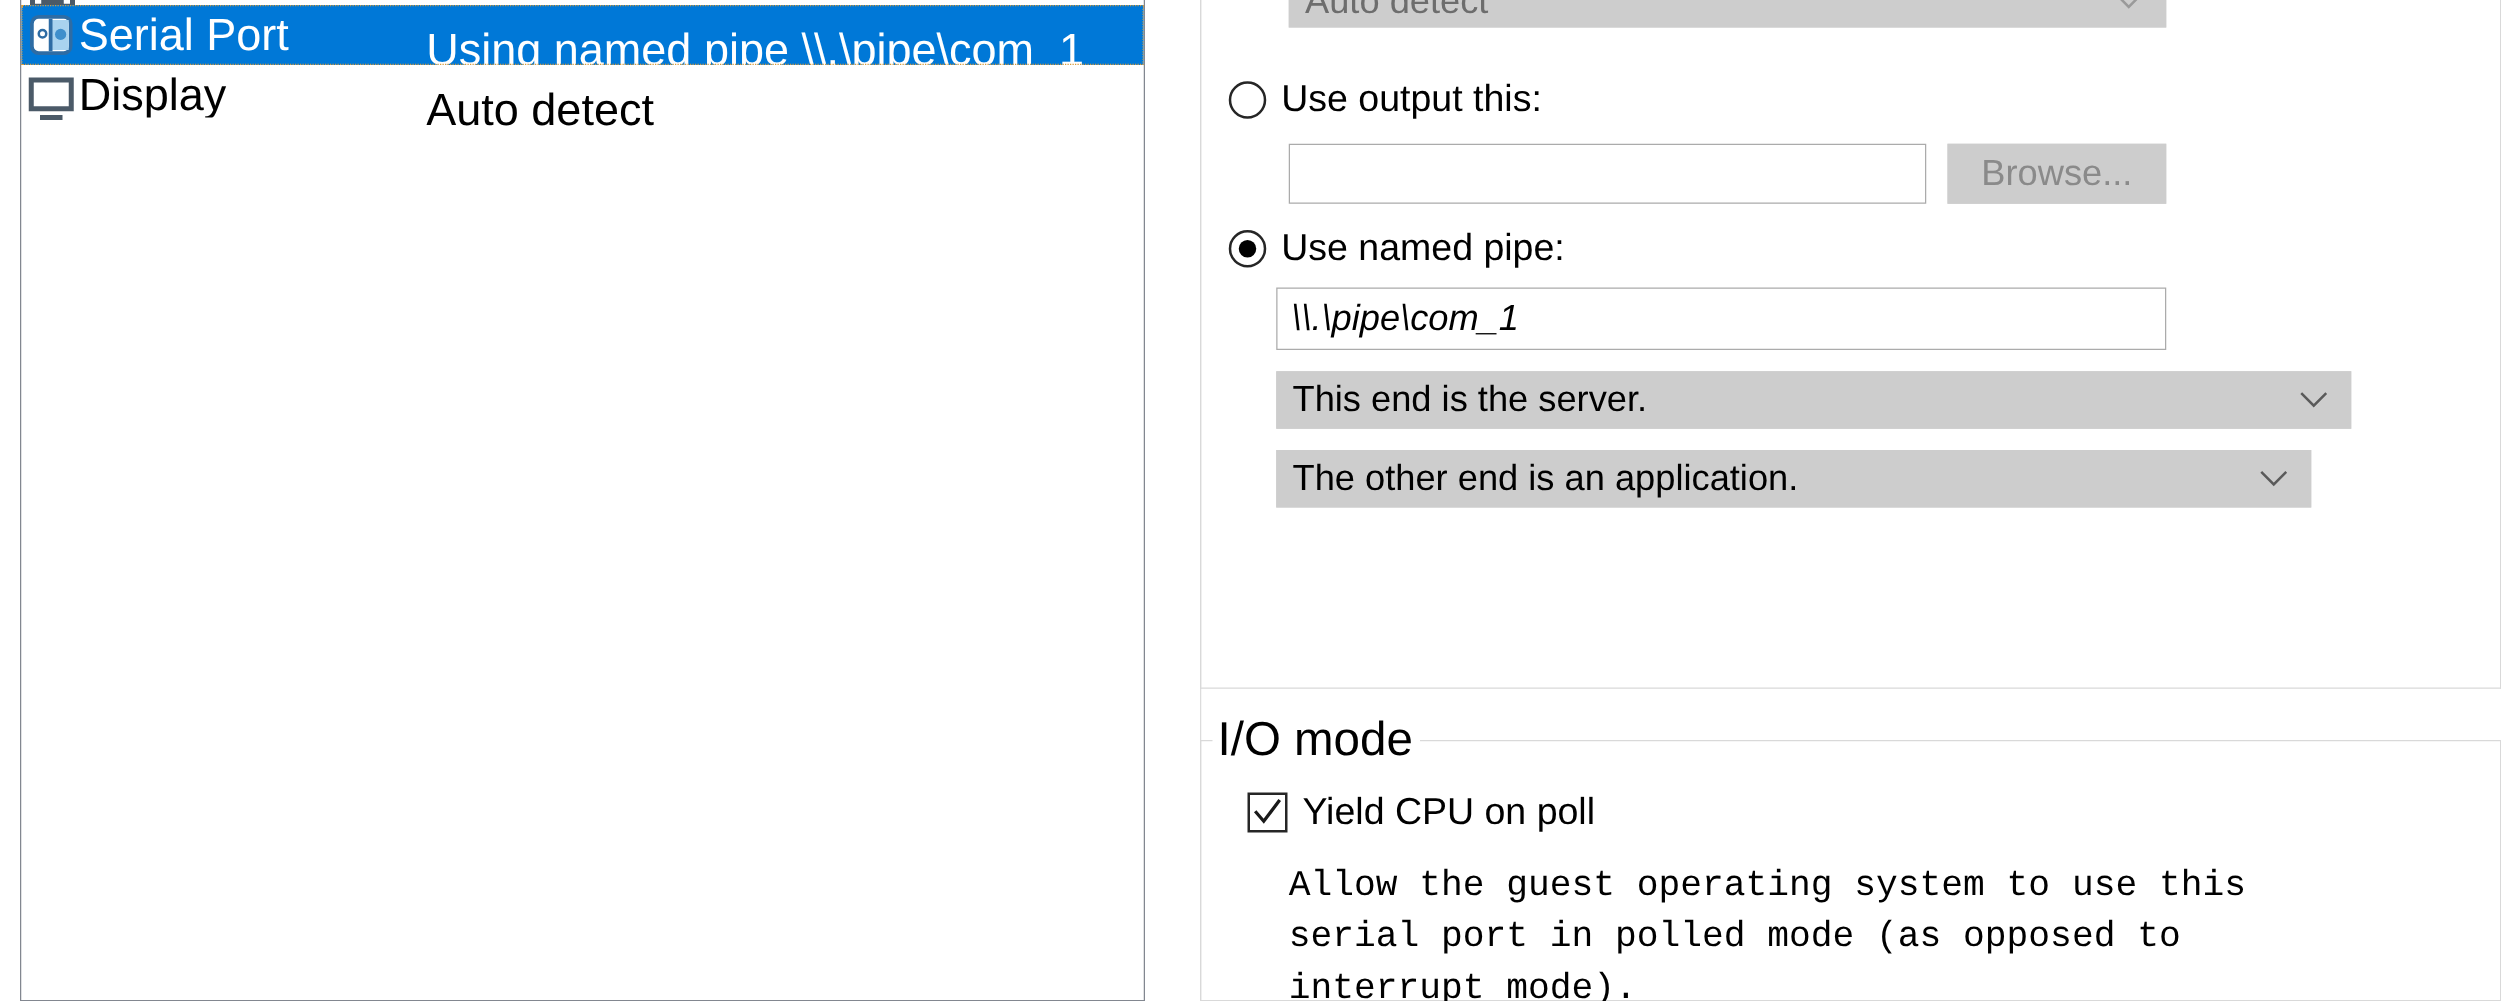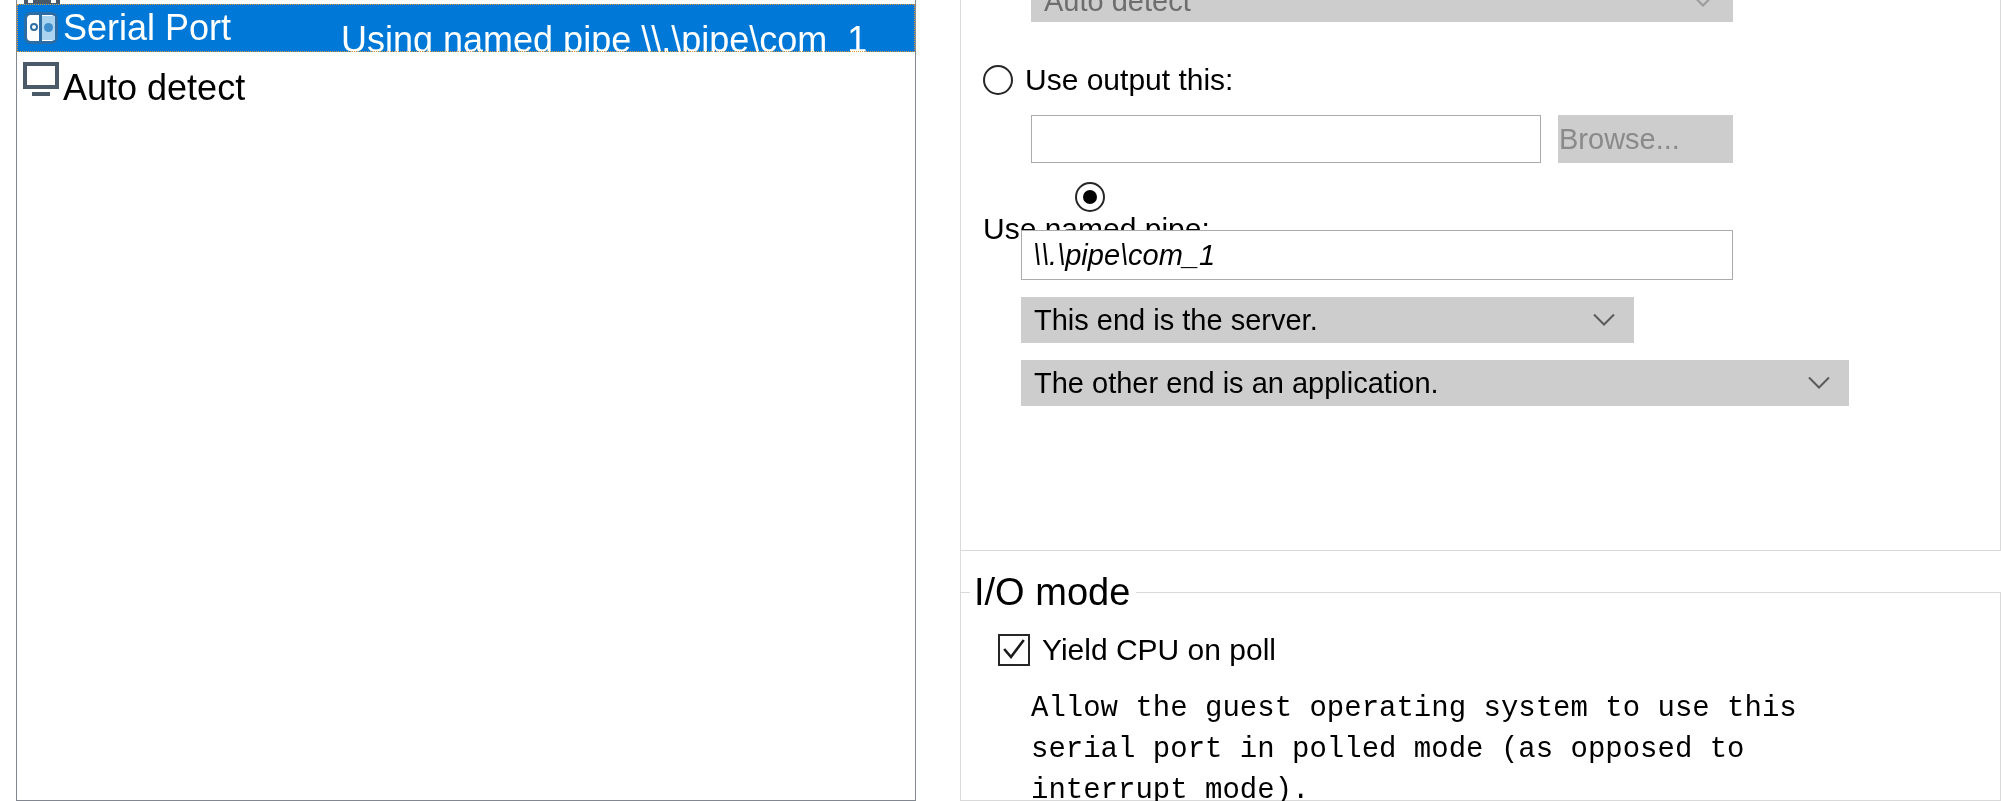--- a/index.html
+++ b/index.html
@@ -226,20 +226,21 @@
   }
 
   
   .pushbutton {
     position: absolute;
     background: #cdcdcd;
     border: 1px solid #cdcdcd;
     box-sizing: border-box;
     display: flex;
     align-items: center;
+    justify-content: center;
     font-size: 29px;
     color: #8a8a8a;
     white-space: nowrap;
   }
 
   
   .radio-row {
     position: absolute;
     display: flex;
     align-items: center;
@@ -332,20 +333,21 @@
     </span>
     <span class="device-label">Serial Port</span>
     <span class="device-summary">Using named pipe \\.\pipe\com_1</span>
   </div>
 
   <div class="device-row">
     <span class="device-icon">
       <span class="icon-display-screen"></span>
       <span class="icon-display-stand"></span>
     </span>
+    <span class="device-label">Display</span>
     <span class="device-summary">Auto detect</span>
   </div>
 
 </div>
 
 <div id="right-edge-divider"></div>
 
 <div id="settings-panel">
 
   <div class="groupbox" id="connection-groupbox">
@@ -365,30 +367,30 @@
     </div>
 
     <div class="textinput" style="left:70px; top:235px; width:510px; height:48px;">
       <span></span>
     </div>
 
     <div class="pushbutton" style="left:597px; top:235px; width:175px; height:48px;">
       <span>Browse...</span>
     </div>
 
-    <div class="radio-row" style="left:22px; top:302px;flex-direction:column;">
+    <div class="radio-row" style="left:22px; top:302px;">
       <span class="radio-mark checked"></span>
       <span>Use named pipe:</span>
     </div>
 
     <div class="textinput" style="left:60px; top:350px; width:712px; height:50px;">
       <span>\\.\pipe\com_1</span>
     </div>
 
-    <div class="combobox" style="left:60px; top:417px; width:613px; height:46px;">
+    <div class="combobox" style="left:60px; top:417px; width:860px; height:46px;">
       <span>This end is the server.</span>
       <span class="combo-arrow">
         <svg width="22" height="13" viewBox="0 0 22 13">
           <path d="M1 1 L11 11 L21 1" fill="none" stroke="#5a5a5a" stroke-width="2"></path>
         </svg>
       </span>
     </div>
 
     <div class="combobox" style="left:60px; top:480px; width:828px; height:46px;">
       <span>The other end is an application.</span>

